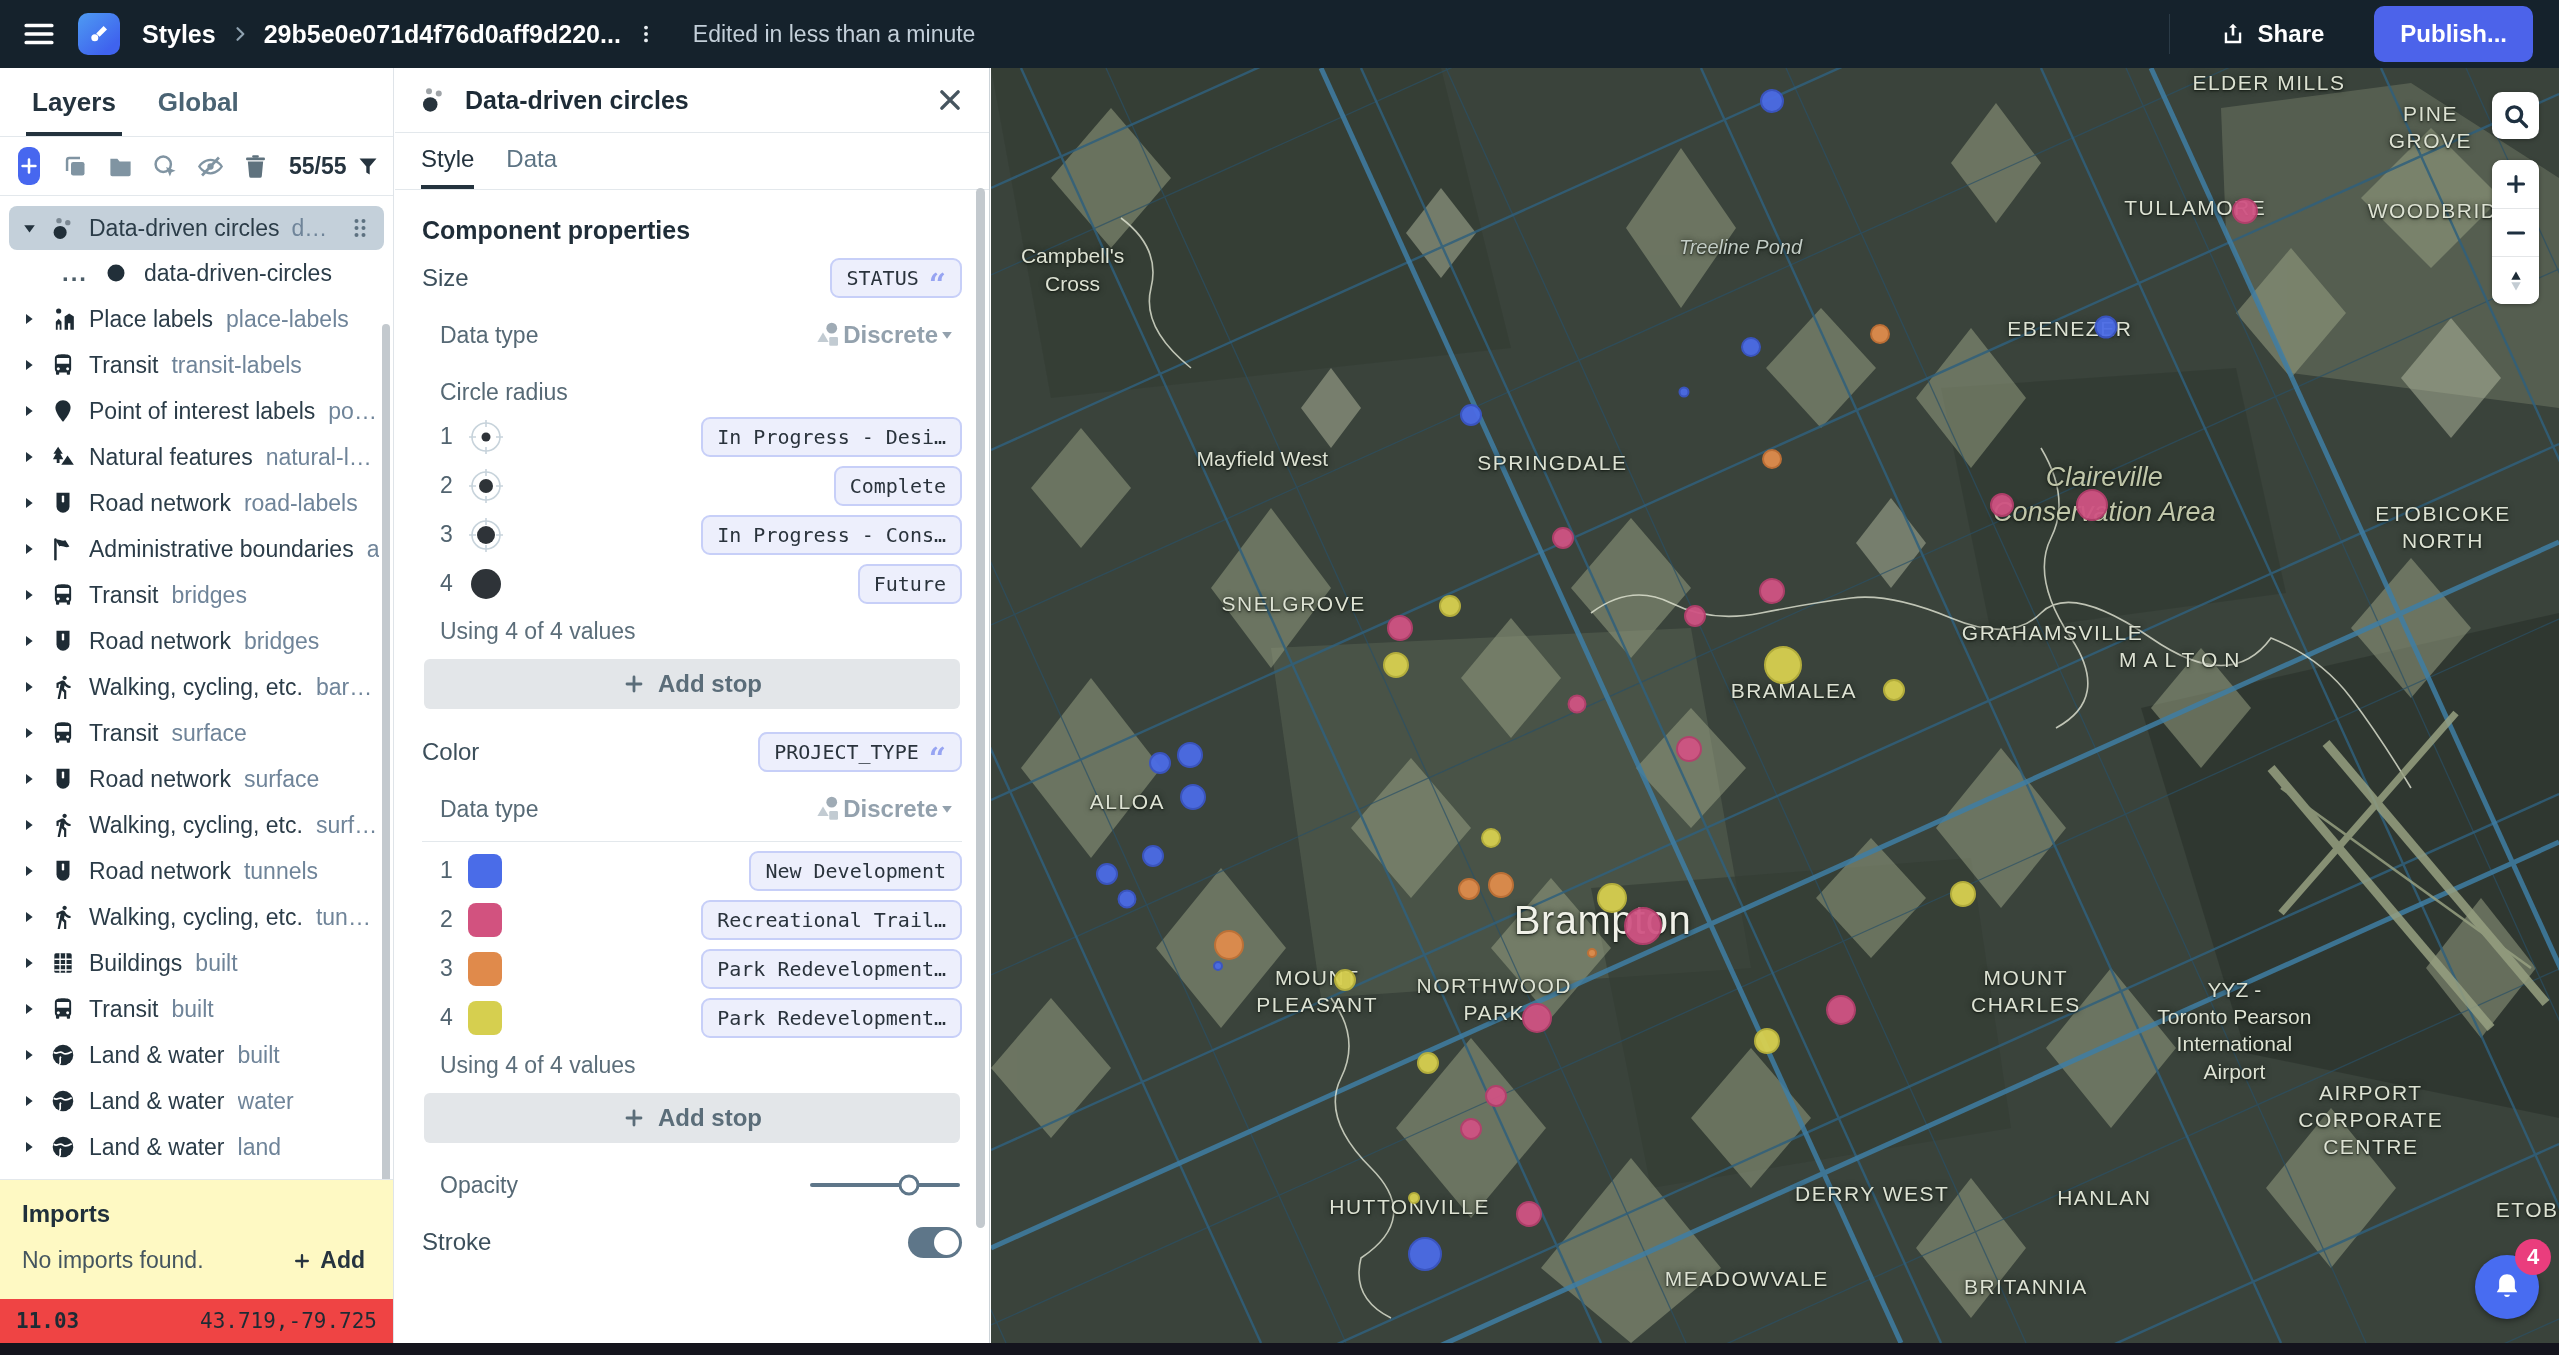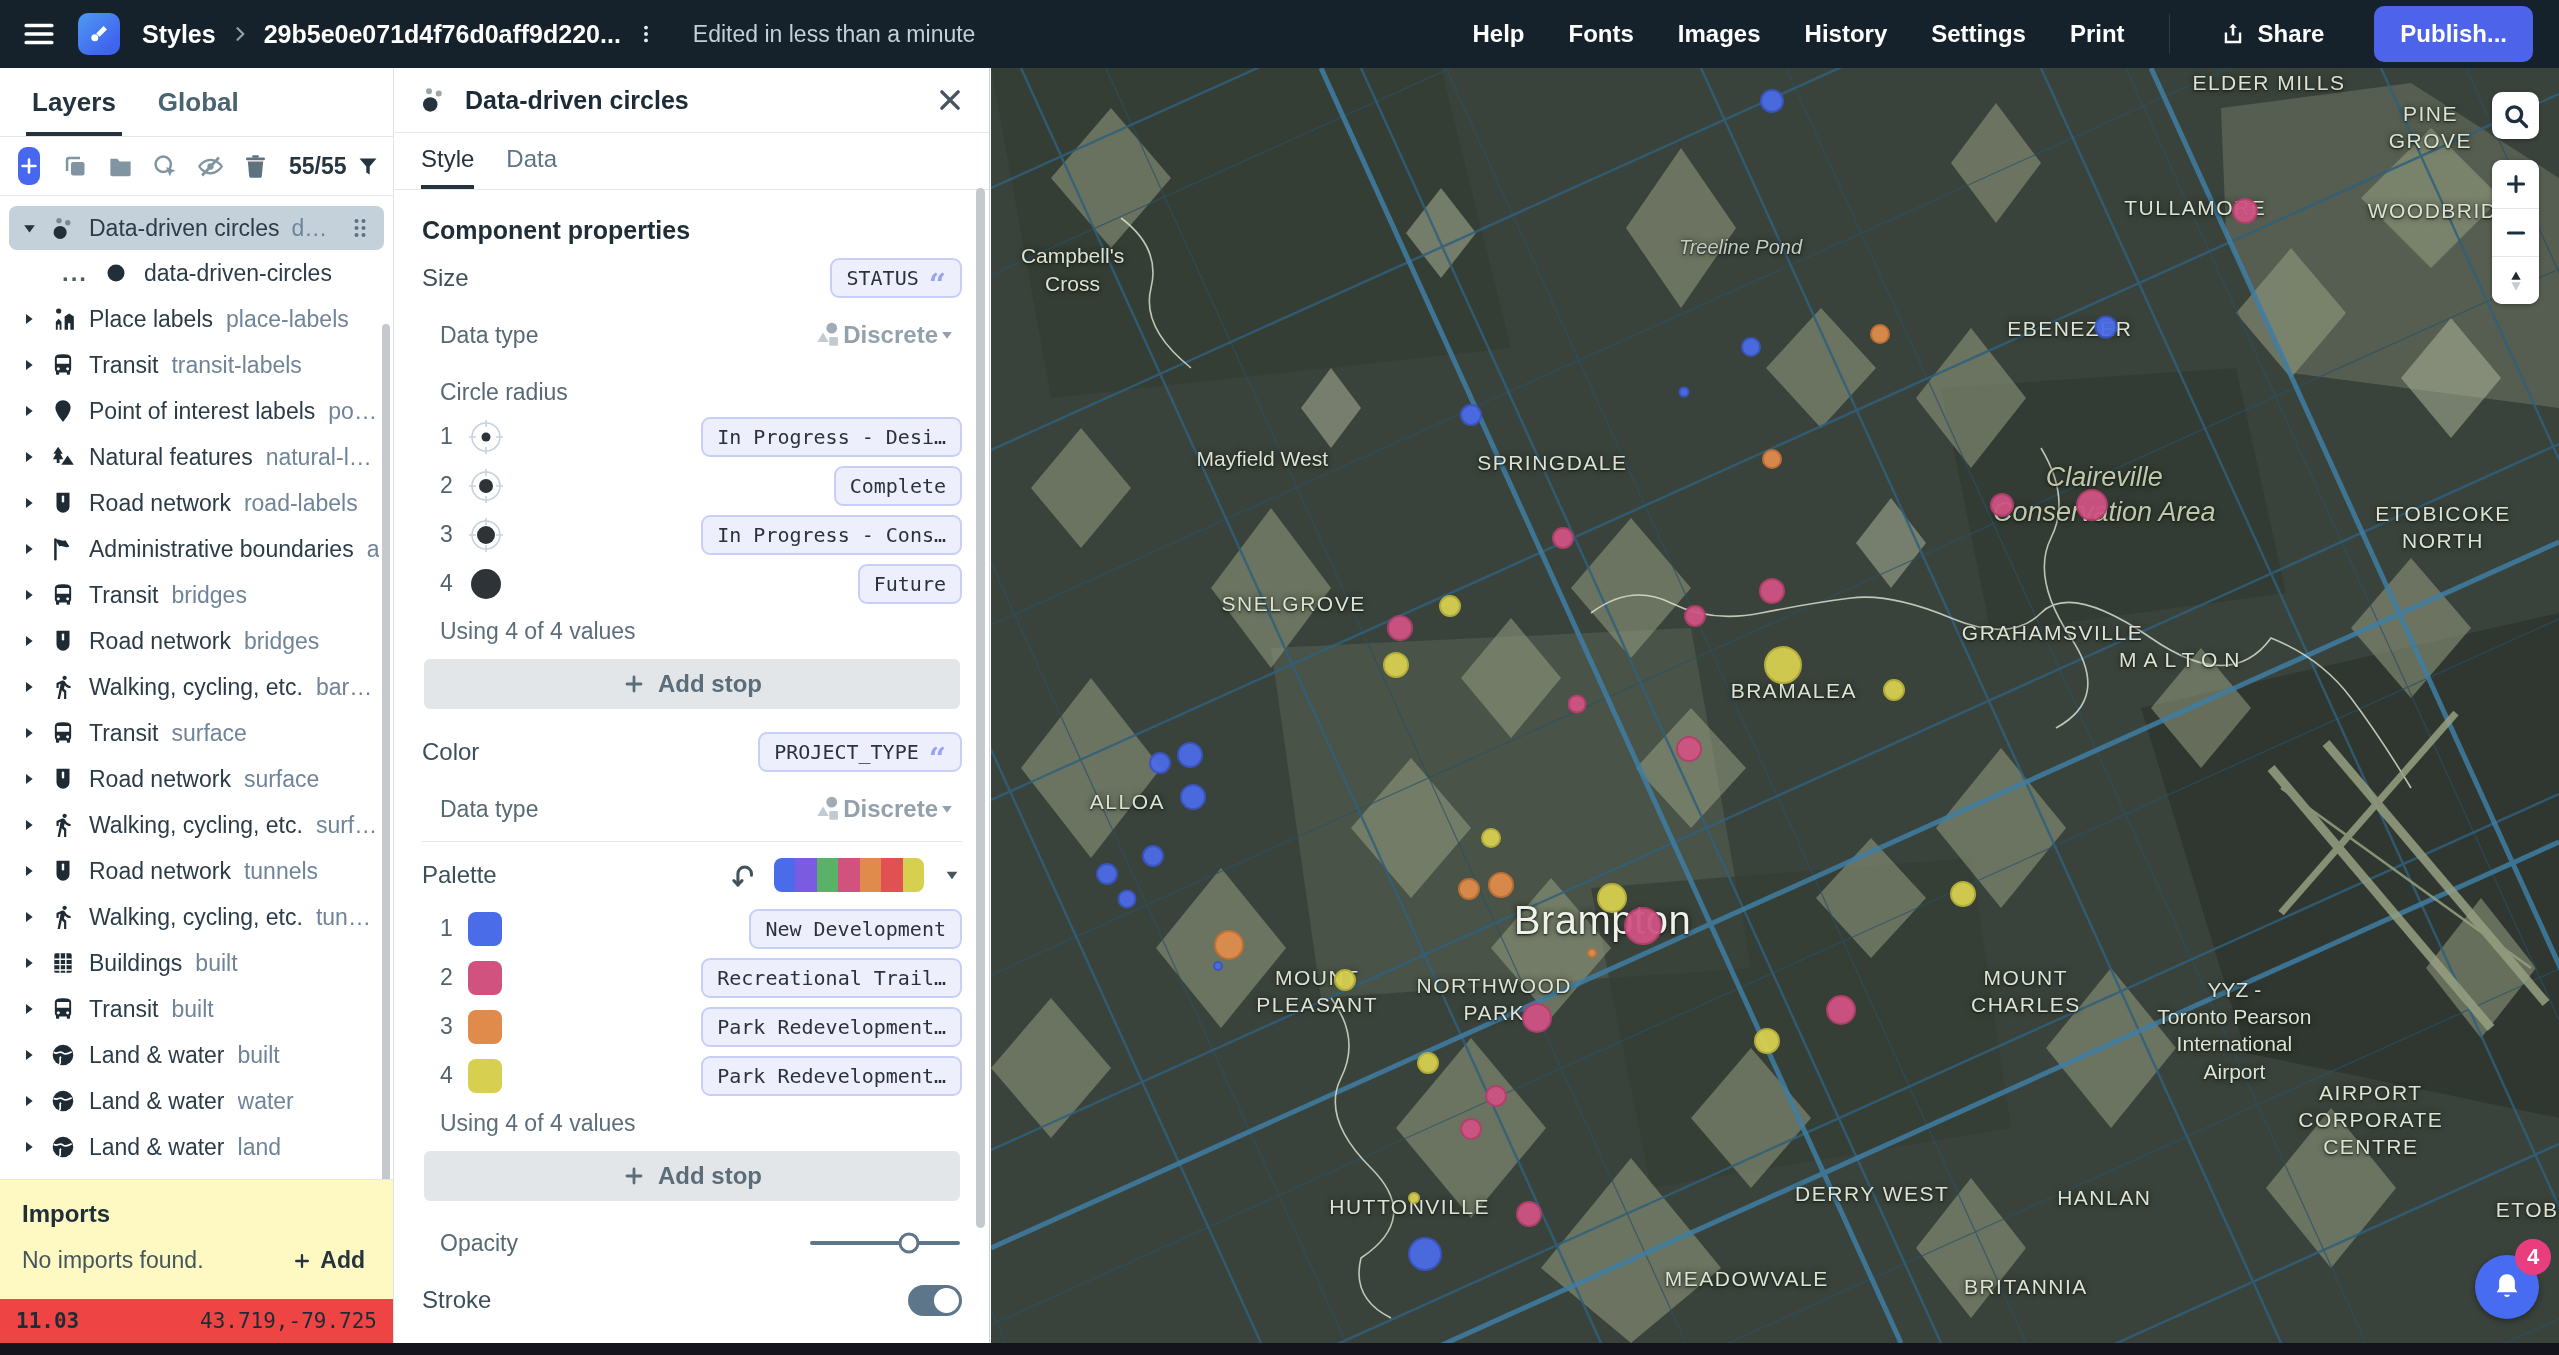--- a/index.html
+++ b/index.html
@@ -178,28 +178,20 @@
           <svg viewBox="0 0 24 24">
             <circle cx="12" cy="5" r="2.1" fill="currentColor"></circle>
             <circle cx="12" cy="12" r="2.1" fill="currentColor"></circle>
             <circle cx="12" cy="19" r="2.1" fill="currentColor"></circle>
           </svg>
         </button>
     </nav>
     <span class="edited">Edited in less than a minute</span>
   </div>
   <div class="tb-right">
-    <span id="nav-items" style="display:flex;gap:44px;">
-        <button class="nav-btn">Help</button>
-        <button class="nav-btn">Fonts</button>
-        <button class="nav-btn">Images</button>
-        <button class="nav-btn">History</button>
-        <button class="nav-btn">Settings</button>
-        <button class="nav-btn">Print</button>
-      </span>
     <span class="tb-sep"></span>
     <button class="share-btn">
       <span class="ic">
           <svg viewBox="0 0 24 24">
             <path d="M12 2.6l3.6 3.6h-2.4v7.2h-2.4V6.2H8.4z" fill="currentColor"></path>
             <path d="M5.5 10.5v8.9h13v-8.9" fill="none" stroke="currentColor" stroke-width="2.2"></path>
           </svg>
         </span>
       <span>Share</span>
     </button>
@@ -732,43 +724,20 @@
         <span class="ic tri">
             <svg viewBox="0 0 24 24">
               <path d="M5.5 8h13L12 17z" fill="currentColor"></path>
             </svg>
           </span>
       </button>
     </div>
 
     <div class="divline"></div>
 
-    <div class="pal-head">
-      <span class="plabel">Palette</span>
-      <button class="reset-btn ic">
-          <svg viewBox="0 0 24 24">
-            <path d="M8.5 20.5V11a5.8 5.8 0 0 1 11.6 0v1.2" fill="none" stroke="currentColor" stroke-width="2.6" stroke-linecap="round"></path>
-            <path d="M5 16.8l3.5 3.7 3.5-3.7" fill="none" stroke="currentColor" stroke-width="2.6" stroke-linecap="round" stroke-linejoin="round"></path>
-          </svg>
-        </button>
-      <span class="grad-bar" id="grad-bar">
-          <span style="background: rgb(74, 108, 232);"></span>
-          <span style="background: rgb(123, 92, 224);"></span>
-          <span style="background: rgb(88, 179, 104);"></span>
-          <span style="background: rgb(210, 82, 127);"></span>
-          <span style="background: rgb(224, 138, 75);"></span>
-          <span style="background: rgb(224, 82, 82);"></span>
-          <span style="background: rgb(214, 207, 79);"></span>
-        </span>
-      <button class="pal-tri ic">
-          <svg viewBox="0 0 24 24">
-            <path d="M5.5 8h13L12 17z" fill="currentColor"></path>
-          </svg>
-        </button>
-    </div>
     <div id="palette-stops">
         <div class="stop-row">
           <span class="stop-idx">1</span>
           <span class="stop-dot">
             <span class="swatch" style="background: rgb(74, 108, 232);"></span>
           </span>
           <span class="chip">New Development</span>
         </div>
         <div class="stop-row">
           <span class="stop-idx">2</span>

